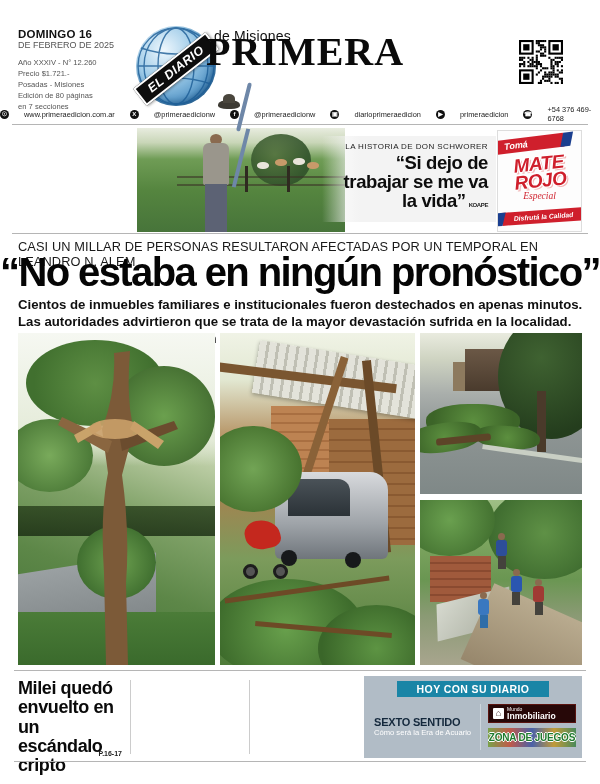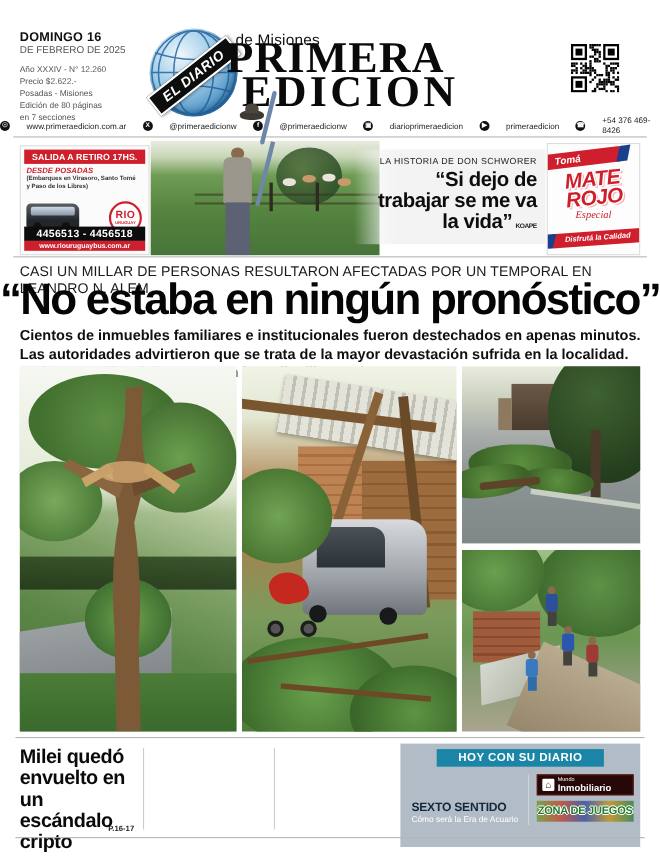--- a/index.html
+++ b/index.html
@@ -178,28 +178,28 @@
   .newscol { position:absolute; top:679px; height:80px; }
   .nc1 { left:18px; width:108px; }
   .nc2 { left:137px; width:110px; }
   .nc3 { left:256px; width:106px; }
   .newscol h3 { font-size:18px; font-weight:800; letter-spacing:-.4px; line-height:1.07; color:#0a0a0a; }
   .newscol .pref { position:absolute; right:4px; bottom:2px; font-size:7px; font-weight:800; color:#222; }
   .newscol .pref.dep { color:var(--orange); font-size:6.5px; }
   .vline { position:absolute; top:680px; width:1px; height:74px; background:#ccc; }
   .vl1 { left:130px; } .vl2 { left:249px; }
 
-  .today { position:absolute; left:364px; top:676px; width:218px; height:94px; background:var(--grayblue); }
+  .today { position:absolute; left:364px; top:676px; width:218px; height:82px; background:var(--grayblue); }
   .today .tban { position:absolute; left:50%; transform:translateX(-50%); top:5px; width:152px; height:16px;
                  background:var(--teal); color:#fff; font-weight:800; font-size:10.5px; letter-spacing:.4px;
                  text-align:center; line-height:16px; }
   .today .sec { position:absolute; left:10px; width:104px; }
   .today .sec .nm { font-size:11px; font-weight:800; color:#14283c; letter-spacing:-.2px; }
   .today .sec .ds { font-size:7.6px; color:#fff; }
-  .today .s1 { top:28px; } .today .s2 { top:52px; }
+  .today .s1 { top:28px; } .today .s2 { top:40px; }
   .today .tvline { position:absolute; left:116px; top:28px; width:1px; height:46px; background:#cdd6dd; }
   .today .ban1 { position:absolute; left:124px; top:28px; width:88px; height:19px; background:#270808;
                  display:flex; align-items:center; gap:3px; padding:0 4px; border:1px solid #5a1410; }
   .today .ban1 .hic { width:11px; height:11px; background:#fff; color:#270808; font-size:9px; line-height:11px; text-align:center; border-radius:1px; }
   .today .ban1 .t { color:#fff; line-height:1; }
   .today .ban1 .t .sm { display:block; font-size:5px; }
   .today .ban1 .t .bg { display:block; font-size:8.6px; font-weight:700; }
   .today .ban2 { position:absolute; left:124px; top:52px; width:88px; height:19px;
                  background:linear-gradient(90deg,#7aa24a,#c05a4a 25%,#4a62a8 50%,#c09a3a 75%,#4a8a5a 100%);
                  display:flex; align-items:center; justify-content:center; }
@@ -208,21 +208,21 @@
 </style>
 </head>
 <body>
 
 <div class="page">
 
   <div class="dateblock">
     <div class="date1">DOMINGO 16</div>
     <div class="date2">DE FEBRERO DE 2025</div>
     <div class="infoline">Año XXXIV - N° 12.260</div>
-    <div class="infoline">Precio $2.622.-</div>
+    <div class="infoline">Precio $1.721.-</div>
     <div class="infoline">Posadas - Misiones</div>
     <div class="infoline">Edición de 80 páginas</div>
     <div class="infoline">en 7 secciones</div>
   </div>
 
   <div class="globe">
     <svg viewBox="0 0 80 80">
       <g fill="none" stroke="#1c5d96" stroke-width="1.4" opacity=".8">
         <circle cx="40" cy="40" r="38"></circle>
         <ellipse cx="40" cy="40" rx="18" ry="38"></ellipse>
@@ -232,21 +232,20 @@
         <path d="M5,58 Q40,46 75,58"></path>
       </g>
     </svg>
   </div>
   <div class="ribbon">
     <span>EL DIARIO</span>
   </div>
   <div class="tagline">de Misiones</div>
   <div class="mast-title">
     <div class="l1">PRIMERA</div>
-    <div class="l2">EDICION</div>
   </div>
   <div class="qr"><svg id="qr" viewBox="0 0 21 21" width="44" height="44">
         <rect x="8" y="0" width="1" height="1" fill="#000"></rect>
         <rect x="9" y="0" width="1" height="1" fill="#000"></rect>
         <rect x="10" y="0" width="1" height="1" fill="#000"></rect>
         <rect x="11" y="0" width="1" height="1" fill="#000"></rect>
         <rect x="12" y="0" width="1" height="1" fill="#000"></rect>
         <rect x="8" y="1" width="1" height="1" fill="#000"></rect>
         <rect x="9" y="1" width="1" height="1" fill="#000"></rect>
         <rect x="9" y="2" width="1" height="1" fill="#000"></rect>
@@ -392,42 +391,30 @@
     <span class="soc">
       <span class="ic">▣</span>
       <span>diarioprimeraedicion</span>
     </span>
     <span class="soc">
       <span class="ic">▶</span>
       <span>primeraedicion</span>
     </span>
     <span class="soc">
       <span class="ic">☎</span>
-      <span>+54 376 469-8426</span>
+      <span>+54 376 469-6768</span>
     </span>
   </div>
   <div class="rule r1"></div>
 
   <div class="overlap-man">
     <div class="pole"></div>
     <div class="hat"></div>
   </div>
 
-  <div class="busad">
-    <div class="ban">SALIDA A RETIRO 17HS.</div>
-    <div class="desde">DESDE POSADAS</div>
-    <div class="note">(Embarques en Virasoro, Santo Tomé y Paso de los Libres)</div>
-    <div class="bus"></div>
-    <div class="rio">
-      <b>RIO</b>
-      <i>URUGUAY</i>
-    </div>
-    <div class="phones">4456513 - 4456518</div>
-    <div class="web">www.riouruguaybus.com.ar</div>
-  </div>
 
   <div class="fieldphoto">
     <div class="treeblob"></div>
     <div class="fence"></div>
     <div class="fence f2"></div>
     <div class="post" style="left:108px"></div>
     <div class="post" style="left:150px"></div>
     <div class="cow" style="left:120px"></div>
     <div class="cow c2" style="left:138px;top:31px"></div>
     <div class="cow" style="left:156px;top:30px"></div>

